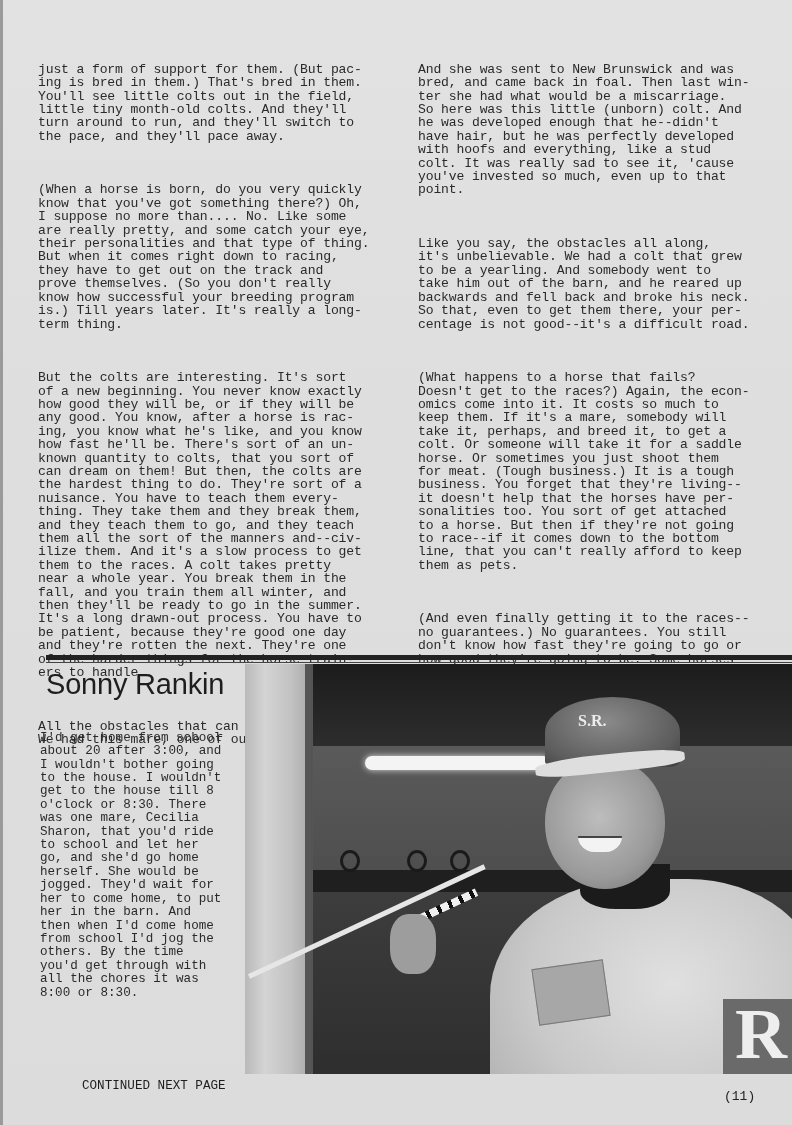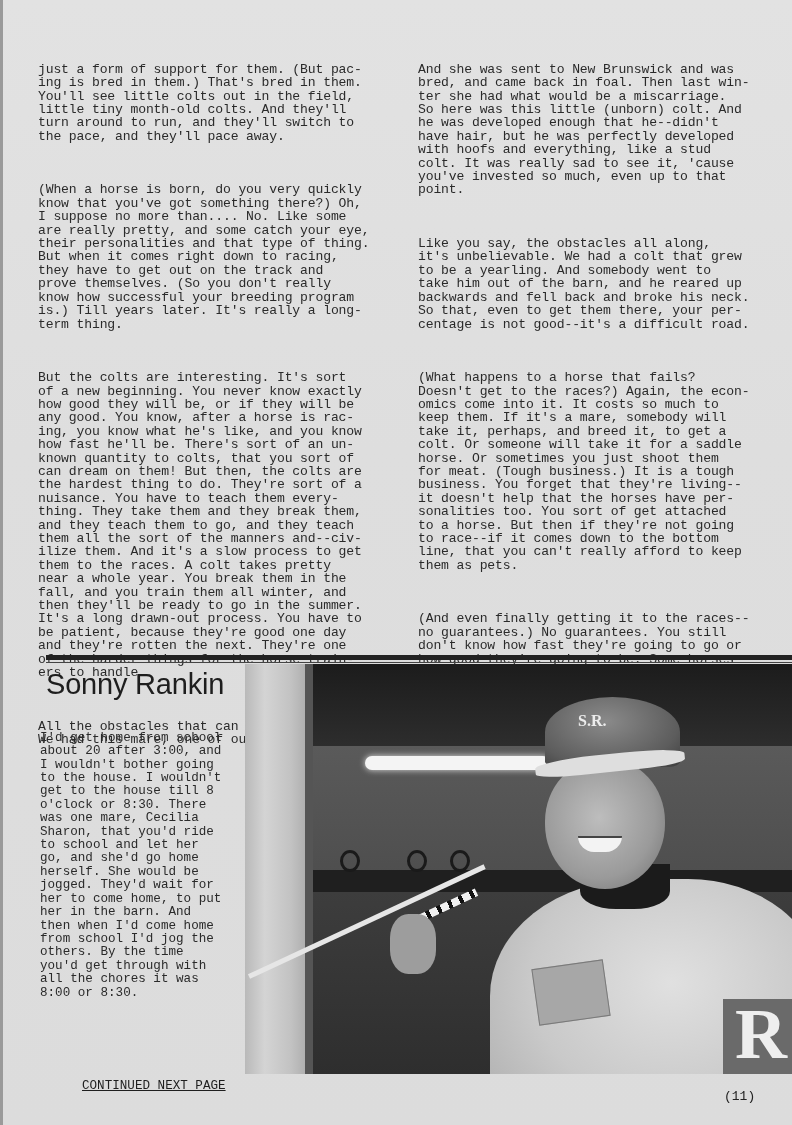--- a/index.html
+++ b/index.html
@@ -29,21 +29,21 @@
     font-family: "Liberation Sans", "DejaVu Sans", sans-serif;
     font-size: 29px; color: #1e1e1e; letter-spacing: -0.2px;
   }
   .feature-text {
     position: absolute; left: 40px; top: 705px; width: 205px;
     font-size: 12.6px; line-height: 13.4px; white-space: pre;
   }
   .feature-text p { margin: 0 0 13.4px 0; }
   .continued {
     position: absolute; left: 82px; top: 1079px; font-size: 12.6px;
-    text-decoration: underline; color: #1e1e1e;
+    color: #1e1e1e;
   }
   .page-num { position: absolute; left: 724px; top: 1089px; font-size: 13px; color: #222; }
 
   
   .photo {
     position: absolute; left: 245px; top: 664px; width: 547px; height: 410px; overflow: hidden;
     background: #3a3a3a;
     padding-left: 20px;
   }
   .photo .post { position: absolute; left: 0; top: 0; width: 66px; height: 410px;

